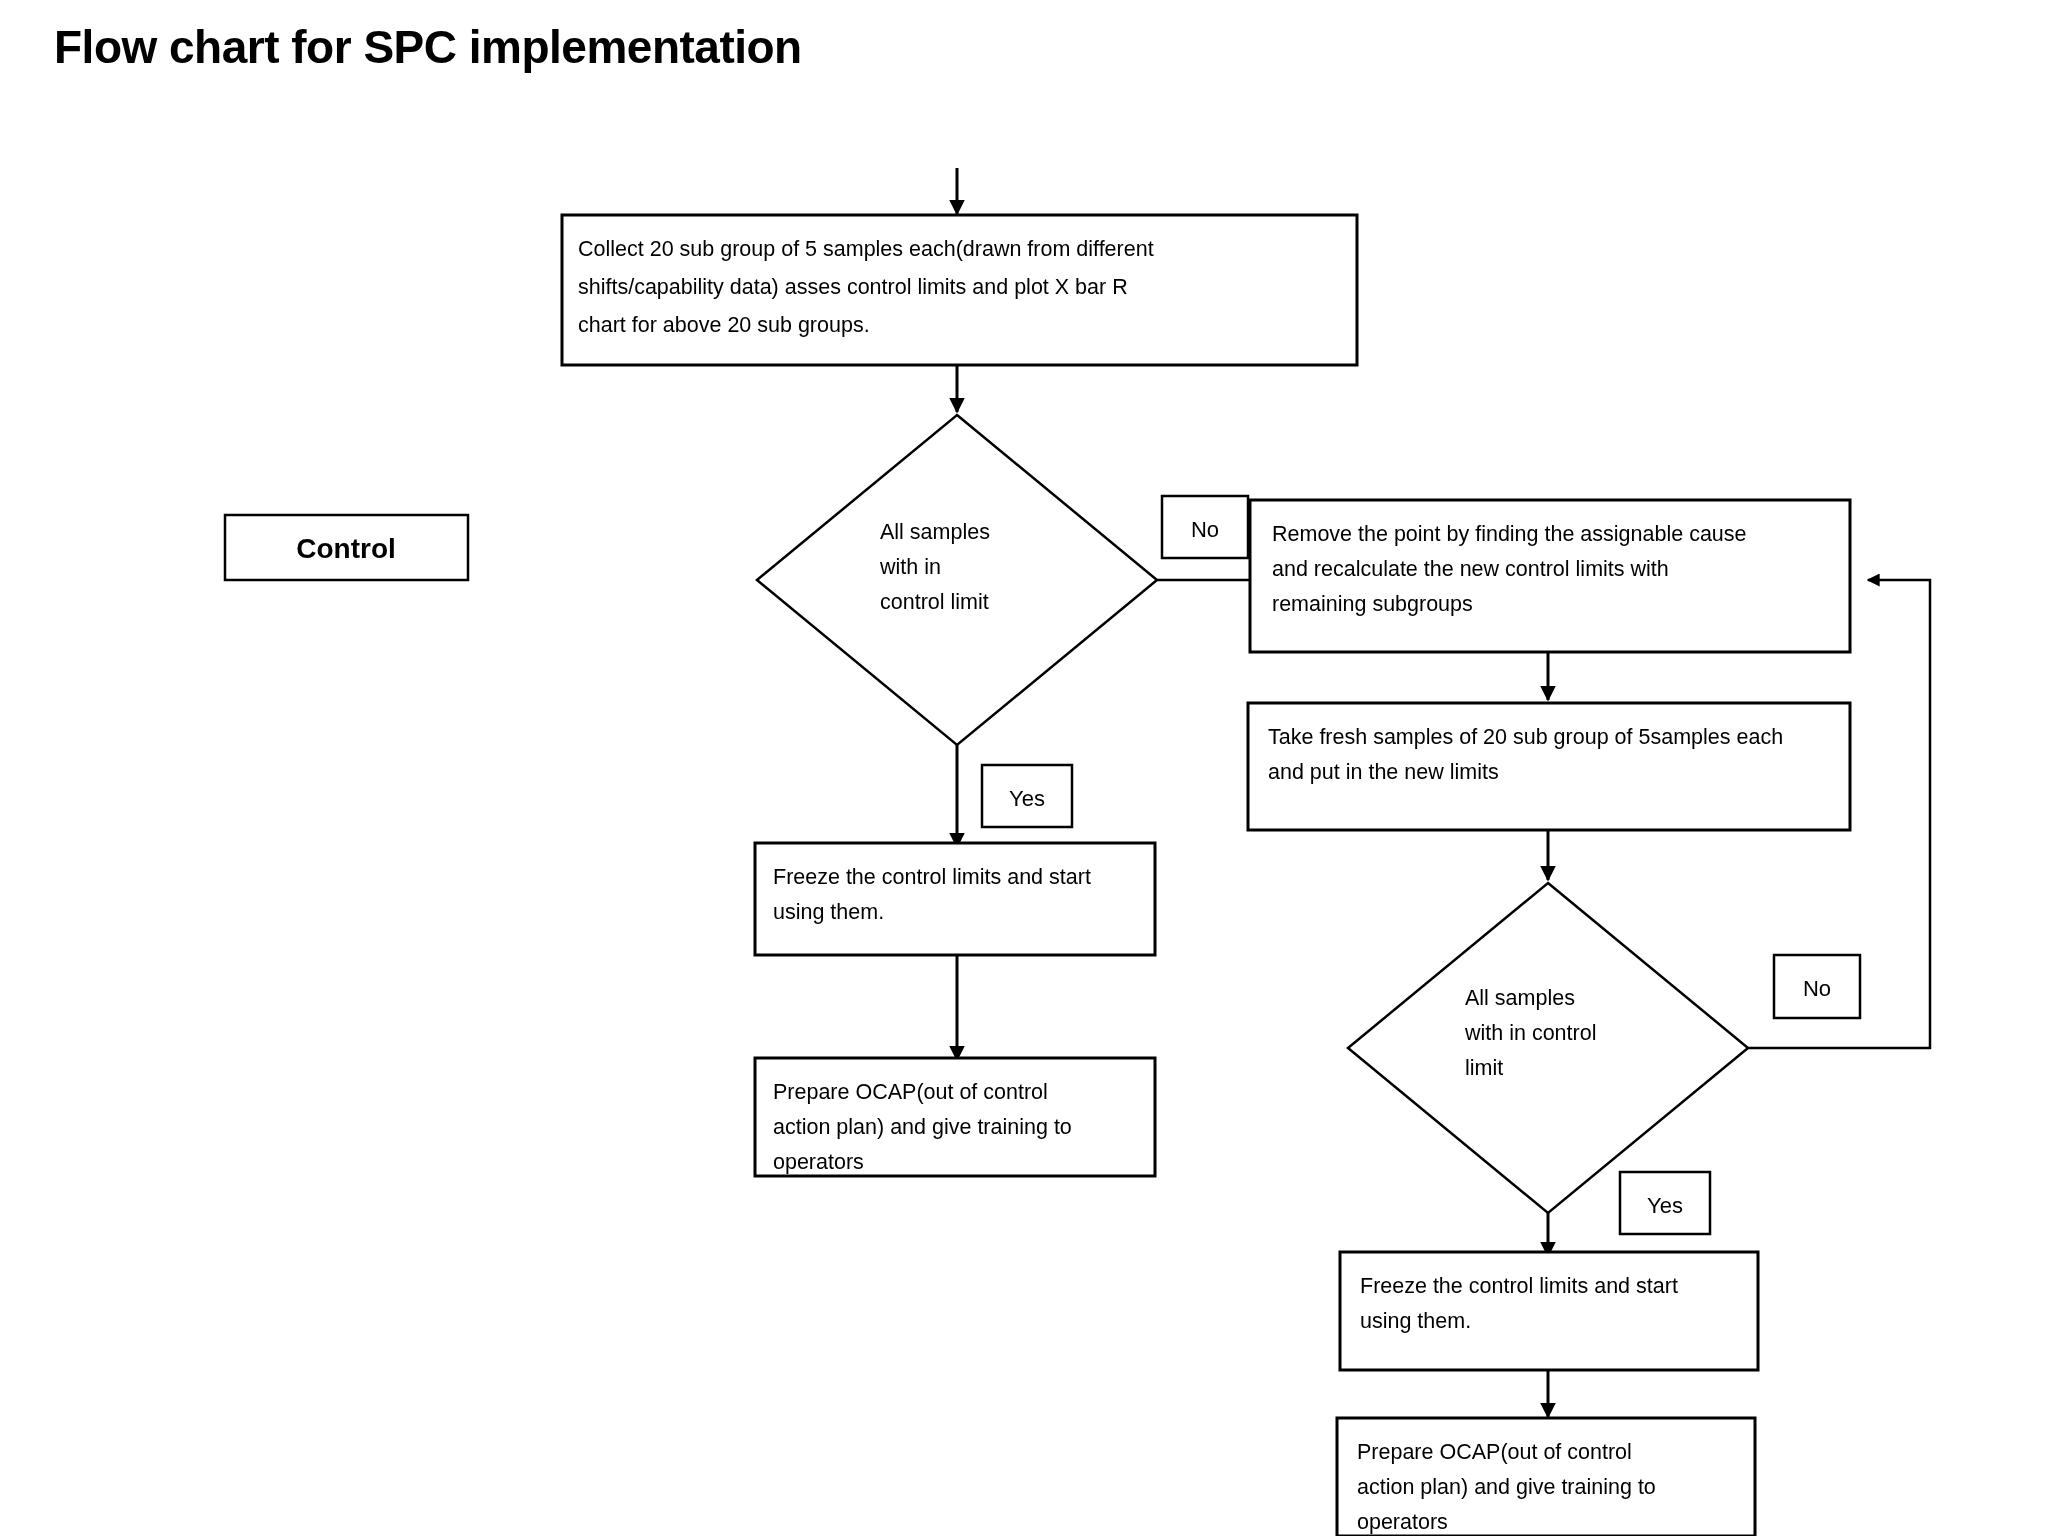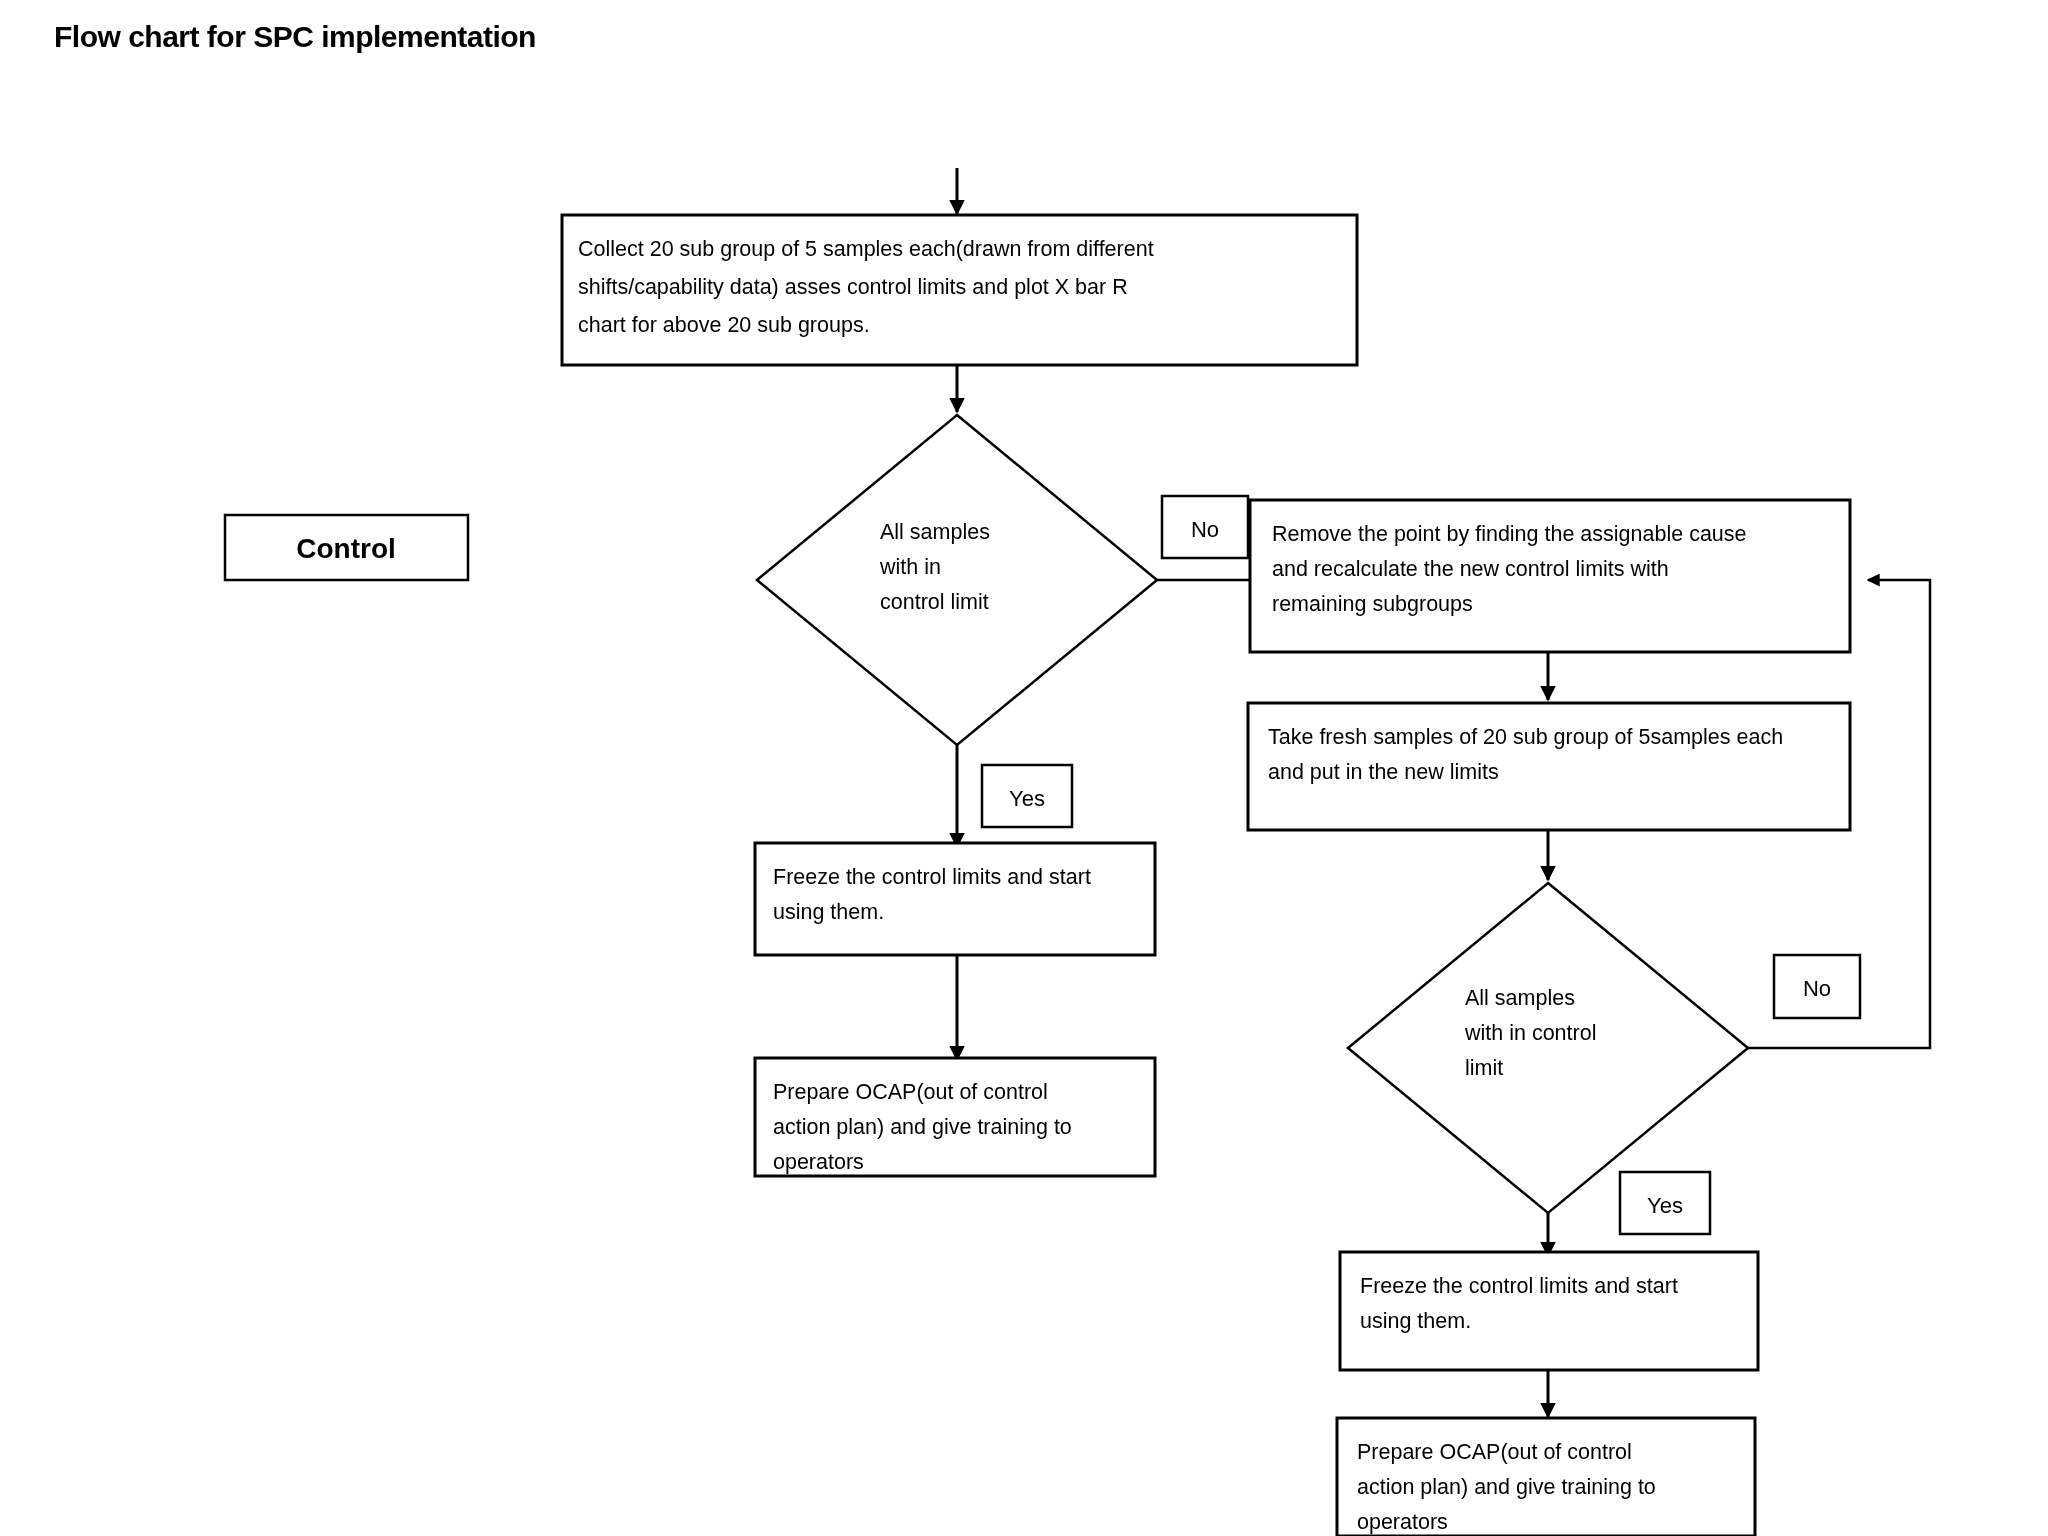--- a/index.html
+++ b/index.html
@@ -14,21 +14,21 @@
     overflow: hidden;
     font-family: "Liberation Sans", sans-serif;
     color: #000000;
   }
   #page-title {
     position: absolute;
     left: 54px;
     top: 20px;
     font-family: "Liberation Sans", sans-serif;
     font-weight: bold;
-    font-size: 30px;
+    font-size: 46px;
     letter-spacing: -0.5px;
     color: #000000;
     white-space: nowrap;
   }
   #flow-svg {
     position: absolute;
     left: 0;
     top: 0;
   }
   .node-text {

